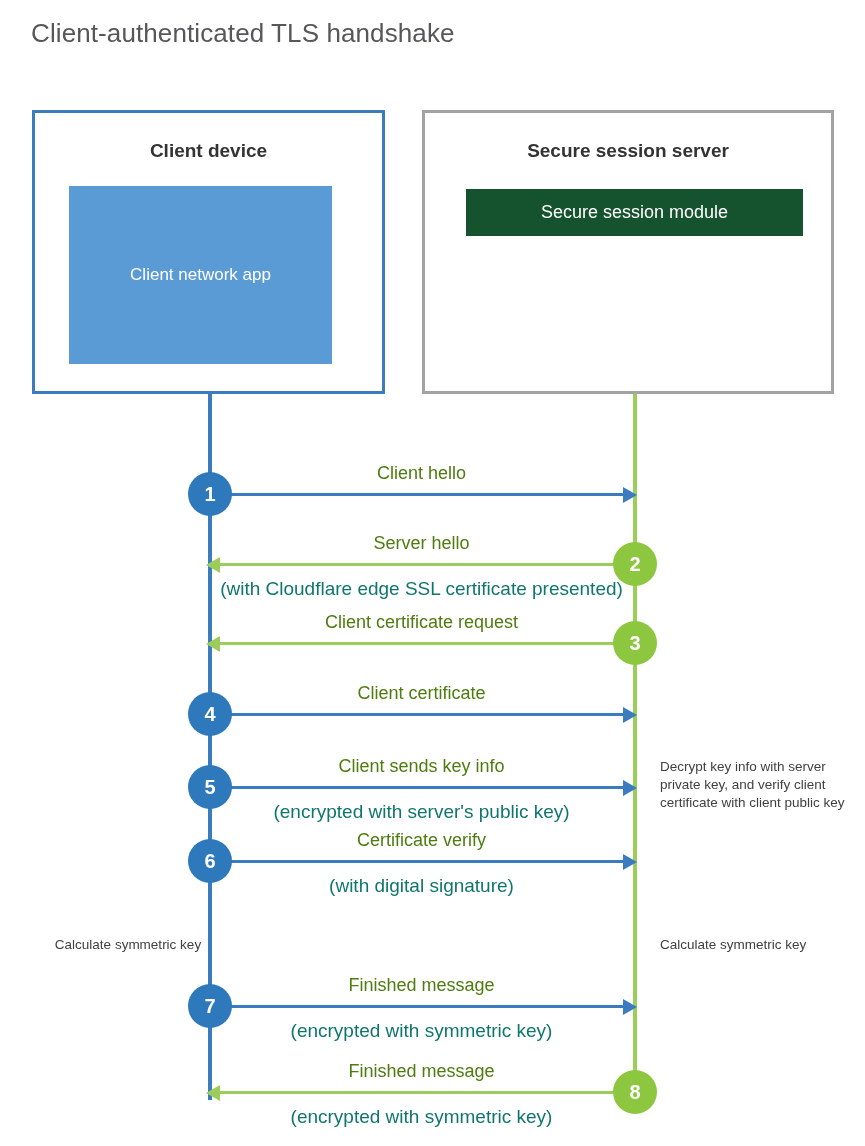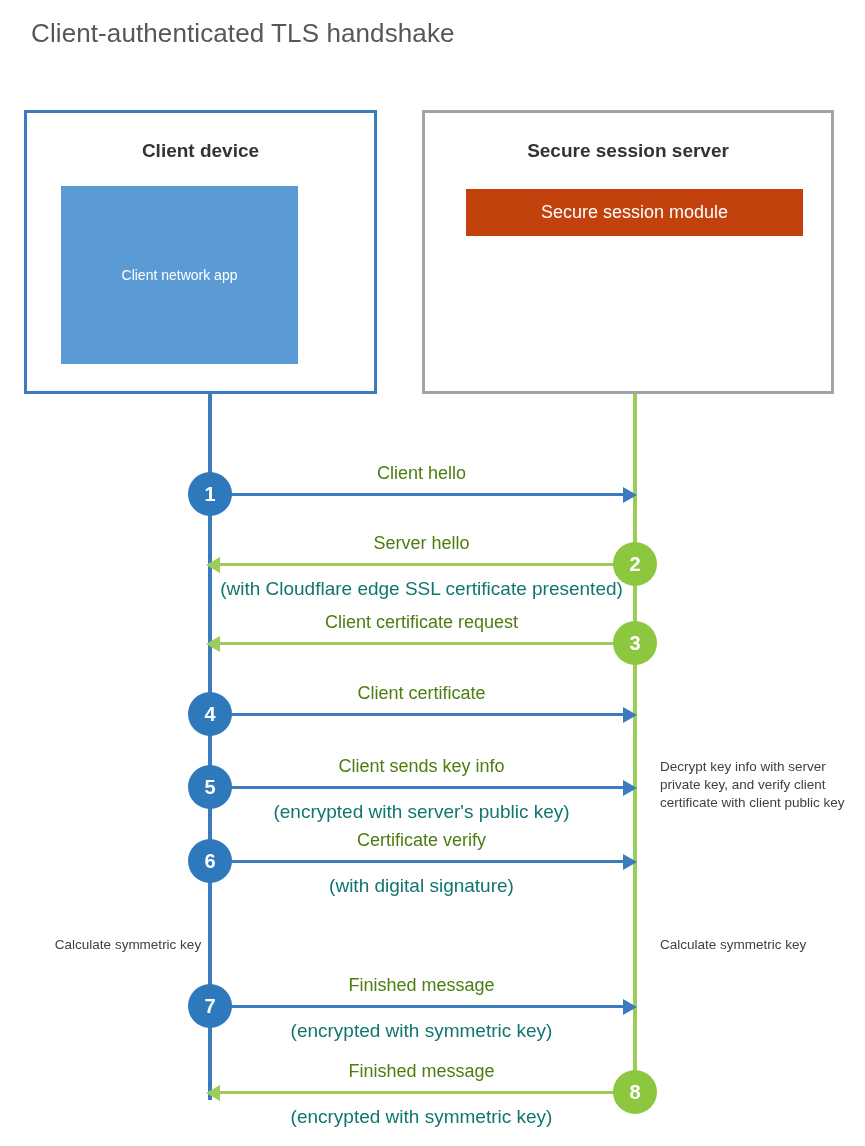--- a/index.html
+++ b/index.html
@@ -35,21 +35,21 @@
     white-space: nowrap;
   }
 
   
   .actor-box {
     position: absolute;
     background: #ffffff;
     box-sizing: border-box;
   }
   .actor-box.client {
-    left: 24px;
+    left: 32px;
     top: 110px;
     width: 353px;
     height: 284px;
     border: 3px solid #3a7cbe;
   }
   .actor-box.server {
     left: 422px;
     top: 110px;
     width: 412px;
     height: 284px;
@@ -64,37 +64,37 @@
     font-size: 19px;
     font-weight: bold;
     color: #333333;
   }
 
   
   .client-app {
     position: absolute;
     left: 34px;
     top: 73px;
-    width: 237px;
+    width: 263px;
     height: 178px;
     background: #5b9bd5;
     color: #ffffff;
-    font-size: 14px;
+    font-size: 17px;
     line-height: 26px;
     display: flex;
     align-items: center;
     justify-content: center;
     text-align: center;
   }
   .server-block {
     position: absolute;
     left: 41px;
     width: 337px;
     height: 47px;
-    background: #c2410c;
+    background: #14532d;
     color: #ffffff;
     font-size: 18px;
     display: flex;
     align-items: center;
     justify-content: center;
     text-align: center;
   }
   .server-block.b0 { top: 76px; }
   .server-block.b1 { top: 139px; }
   .server-block.b2 { top: 201px; }

